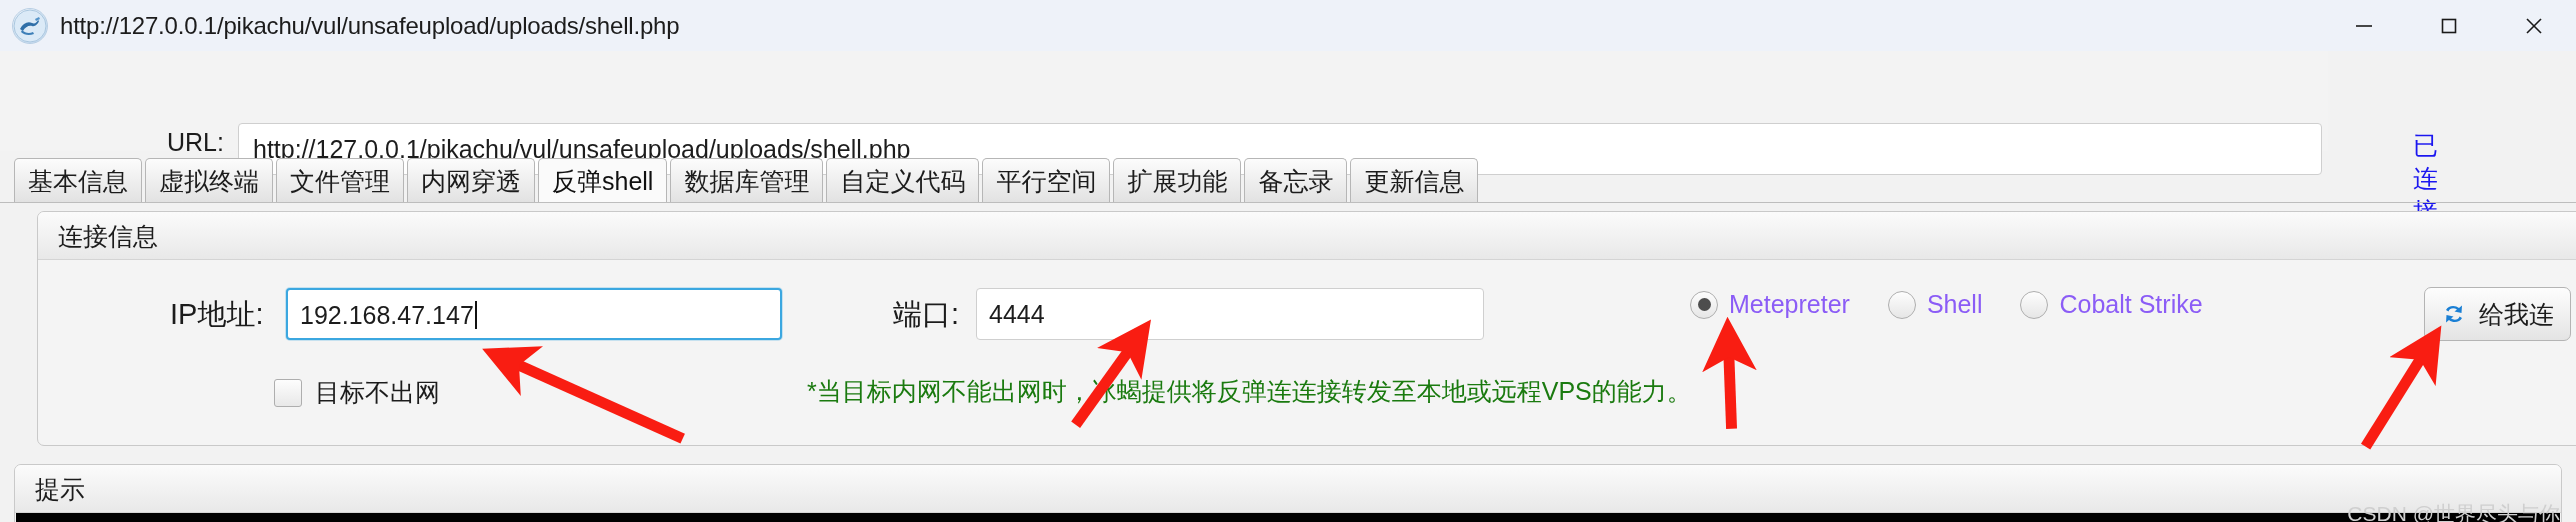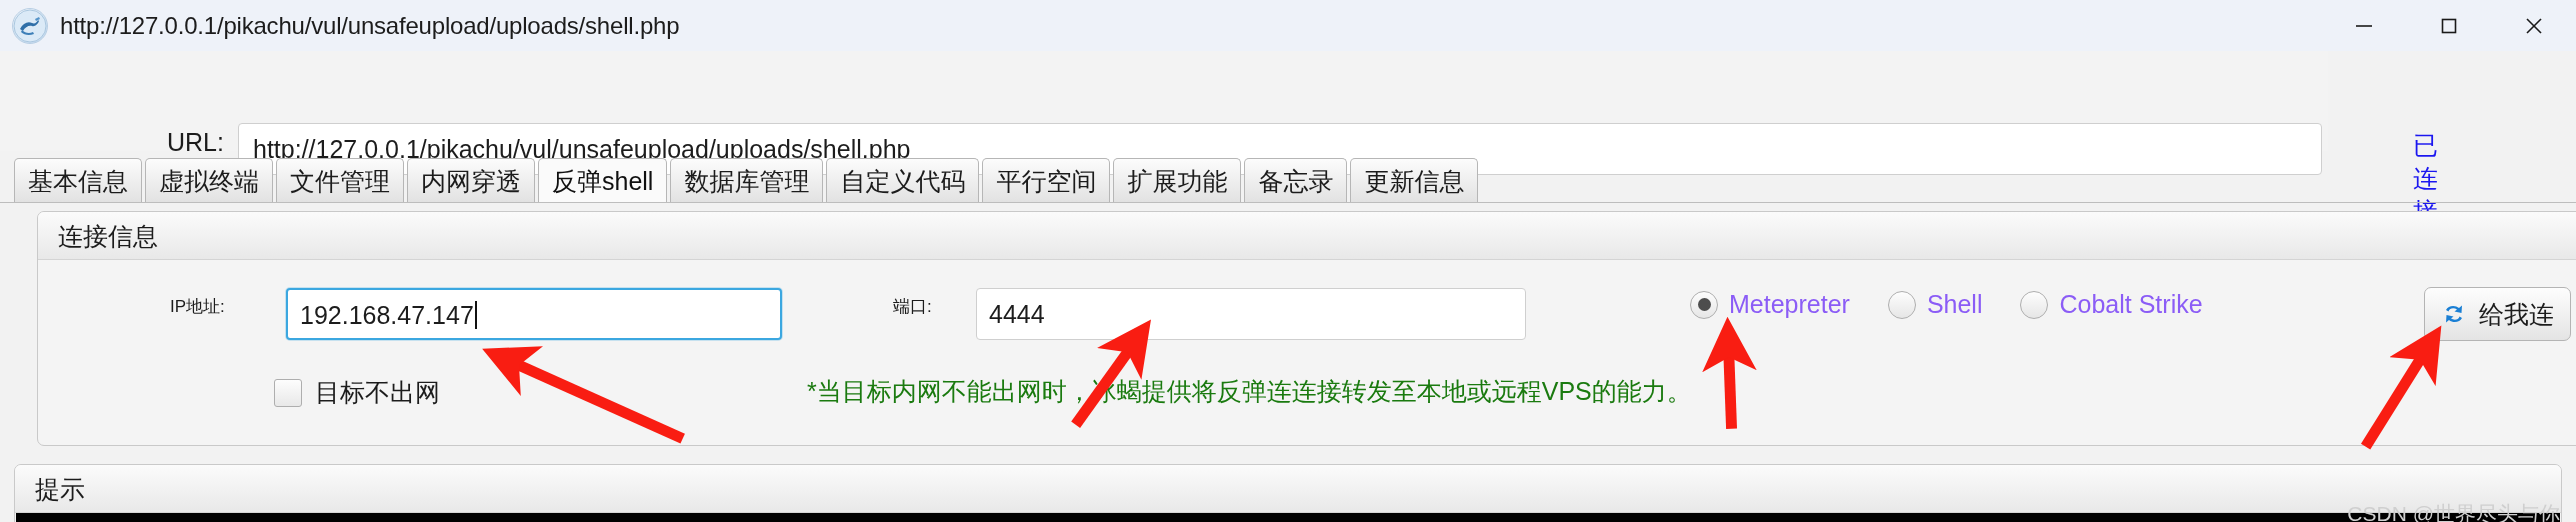--- a/index.html
+++ b/index.html
@@ -164,21 +164,21 @@
     box-sizing: border-box;
   }
   .group-body {
     position: relative;
     height: calc(100% - 49px);
   }
 
   
   .lbl {
     position: absolute;
-    font-size: 17px;
+    font-size: 29px;
     color: #1c1c1c;
     white-space: nowrap;
   }
   .ip-label  { left: 132px; top: 35px; }
   .port-label{ left: 855px; top: 35px; }
 
   .textinput {
     position: absolute;
     height: 52px;
     background: #ffffff;
@@ -201,21 +201,21 @@
   .caret {
     display: inline-block;
     width: 2px;
     height: 28px;
     background: #111;
     vertical-align: -5px;
     margin-left: 1px;
   }
   .port-input {
     left: 938px; top: 28px;
-    width: 550px;
+    width: 508px;
   }
 
   
   .radio-group {
     position: absolute;
     left: 1652px; top: 30px;
     display: flex;
     align-items: center;
   }
   .radio-item {

